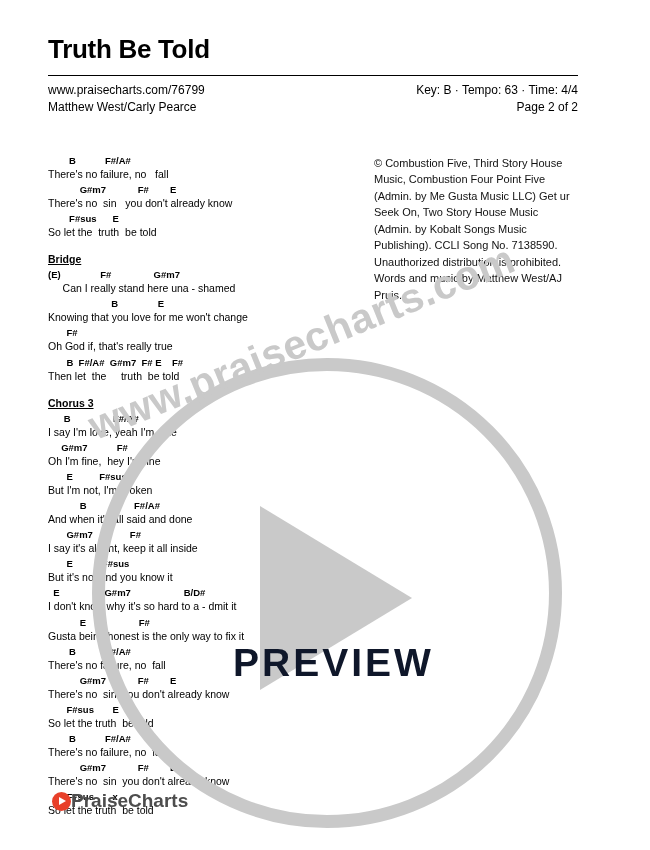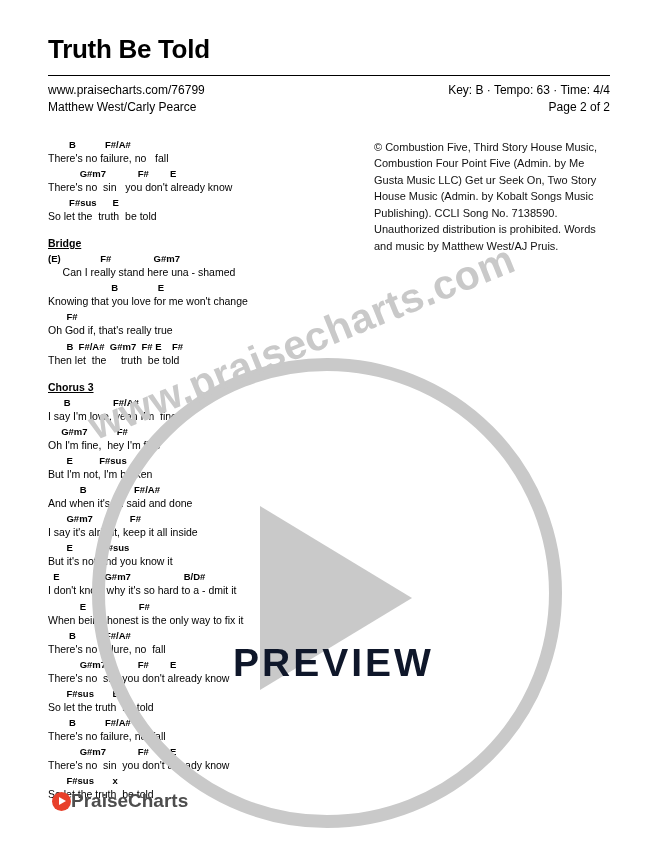--- a/index.html
+++ b/index.html
@@ -9,21 +9,21 @@
     height: 850px;
     background: #ffffff;
     font-family: "Liberation Sans", sans-serif;
     color: #000000;
     position: relative;
     overflow: hidden;
   }
   .page {
     position: absolute;
     inset: 0;
-    padding: 34px 40px 0 48px;
+    padding: 34px 72px 0 48px;
   }
 
   
   .title {
     font-size: 26px;
     font-weight: bold;
     letter-spacing: -0.3px;
     margin: 0 0 10px 0;
   }
   .rule {
@@ -36,21 +36,21 @@
     align-items: flex-start;
     font-size: 12px;
     line-height: 1.45;
   }
   .meta-left div, .meta-right div { white-space: nowrap; }
   .meta-right { text-align: right; }
 
   
   .columns {
     display: flex;
-    margin-top: 22px;
+    margin-top: 38px;
     gap: 26px;
   }
   .col-left { width: 300px; flex: 0 0 300px; }
   .col-right { flex: 1; }
 
   .copyright {
     font-size: 11px;
     line-height: 1.5;
     text-align: left;
     color: #111;
@@ -203,21 +203,21 @@
           <div class="lyricline">But I'm not, I'm broken</div>
           <div class="chordline">            B                  F#/A#</div>
           <div class="lyricline">And when it's all said and done</div>
           <div class="chordline">       G#m7              F#</div>
           <div class="lyricline">I say it's alright, keep it all inside</div>
           <div class="chordline">       E           F#sus</div>
           <div class="lyricline">But it's not and you know it</div>
           <div class="chordline">  E                 G#m7                    B/D#</div>
           <div class="lyricline">I don't know why it's so hard to a - dmit it</div>
           <div class="chordline">            E                    F#</div>
-          <div class="lyricline">When being honest is the only way to fix it</div>
+          <div class="lyricline">Gusta being honest is the only way to fix it</div>
           <div class="chordline">        B           F#/A#</div>
           <div class="lyricline">There's no failure, no  fall</div>
           <div class="chordline">            G#m7            F#        E</div>
           <div class="lyricline">There's no  sin  you don't already know</div>
           <div class="chordline">       F#sus       E</div>
           <div class="lyricline">So let the truth  be told</div>
           <div class="chordline">        B           F#/A#</div>
           <div class="lyricline">There's no failure, no  fall</div>
           <div class="chordline">            G#m7            F#        E</div>
           <div class="lyricline">There's no  sin  you don't already know</div>

